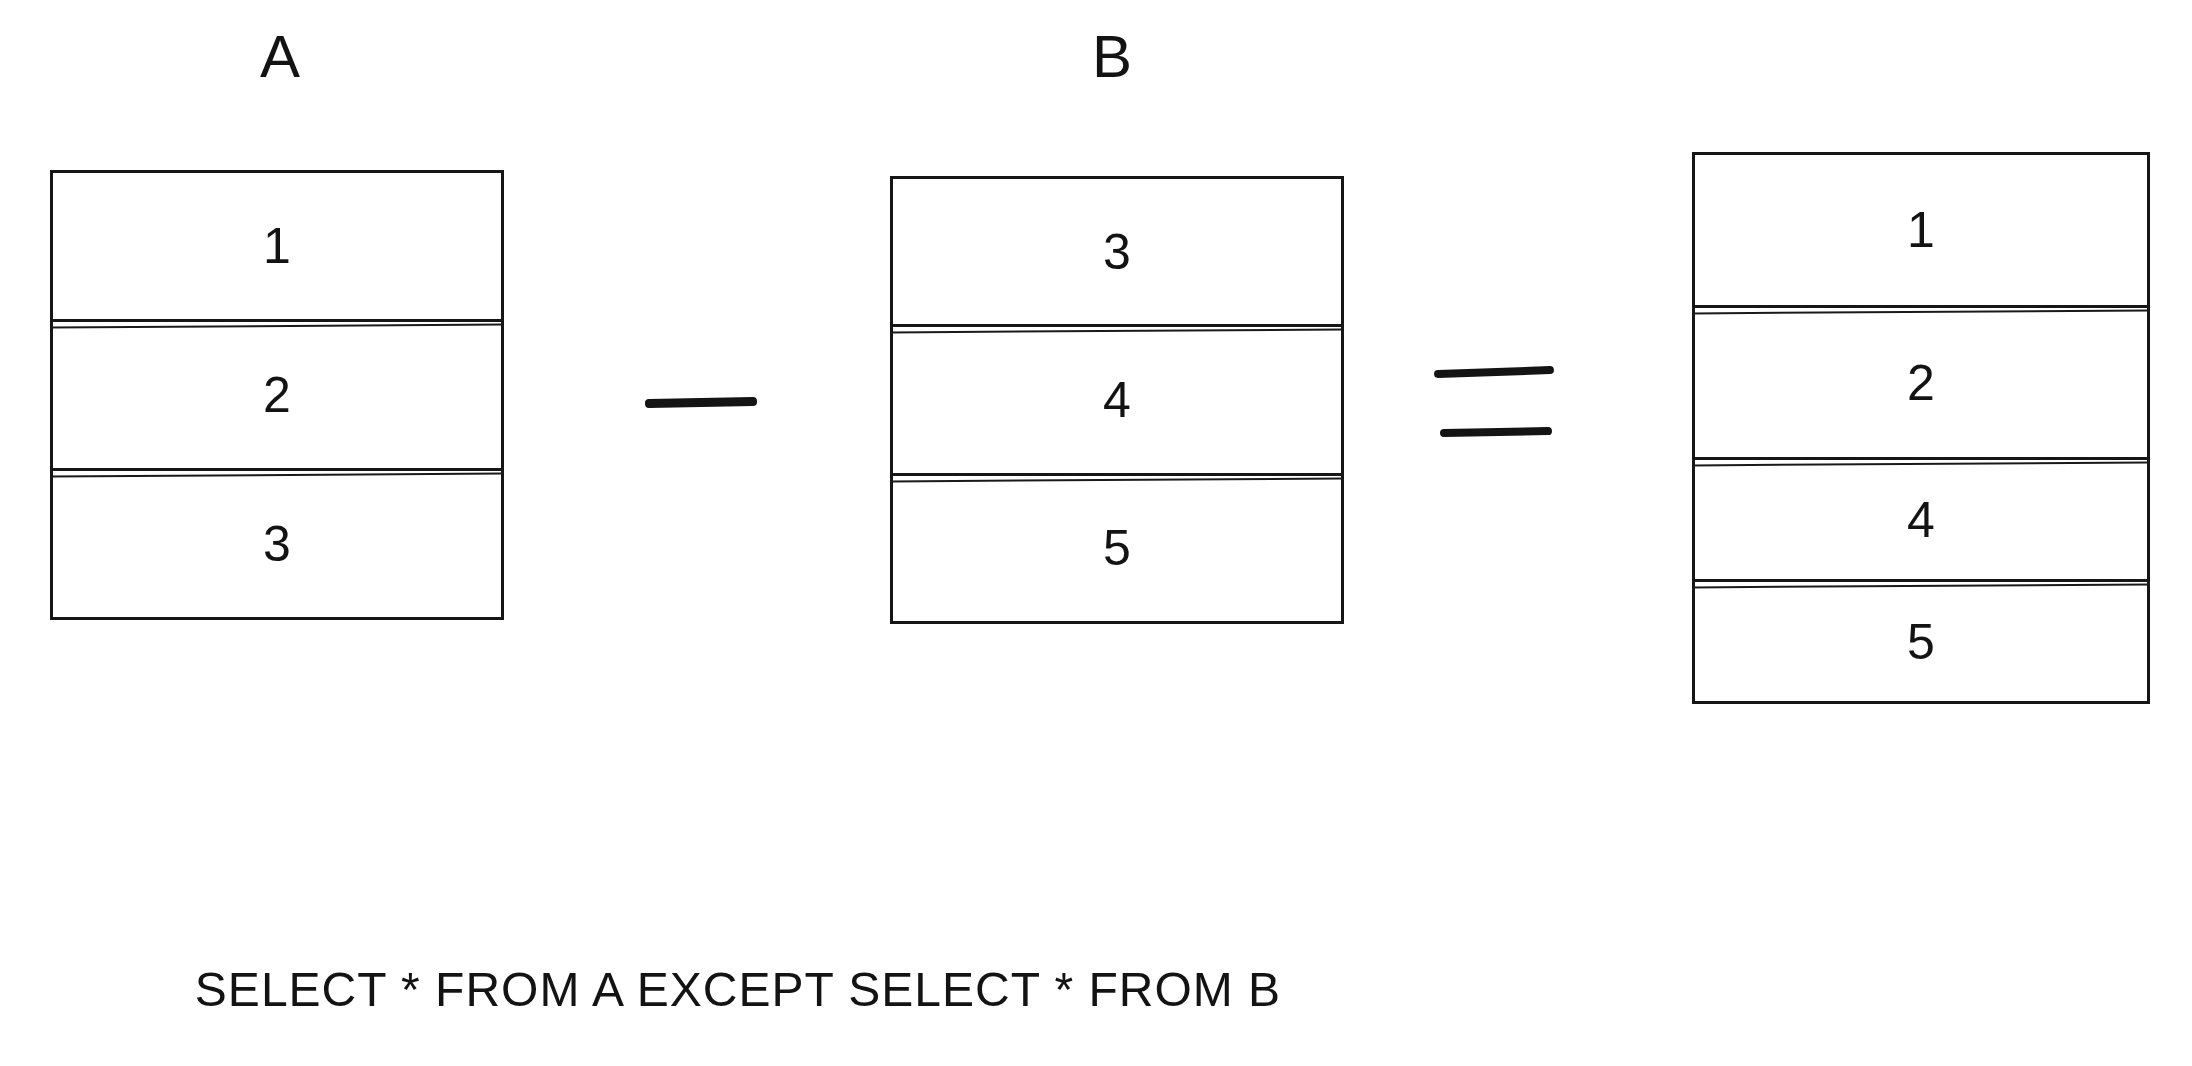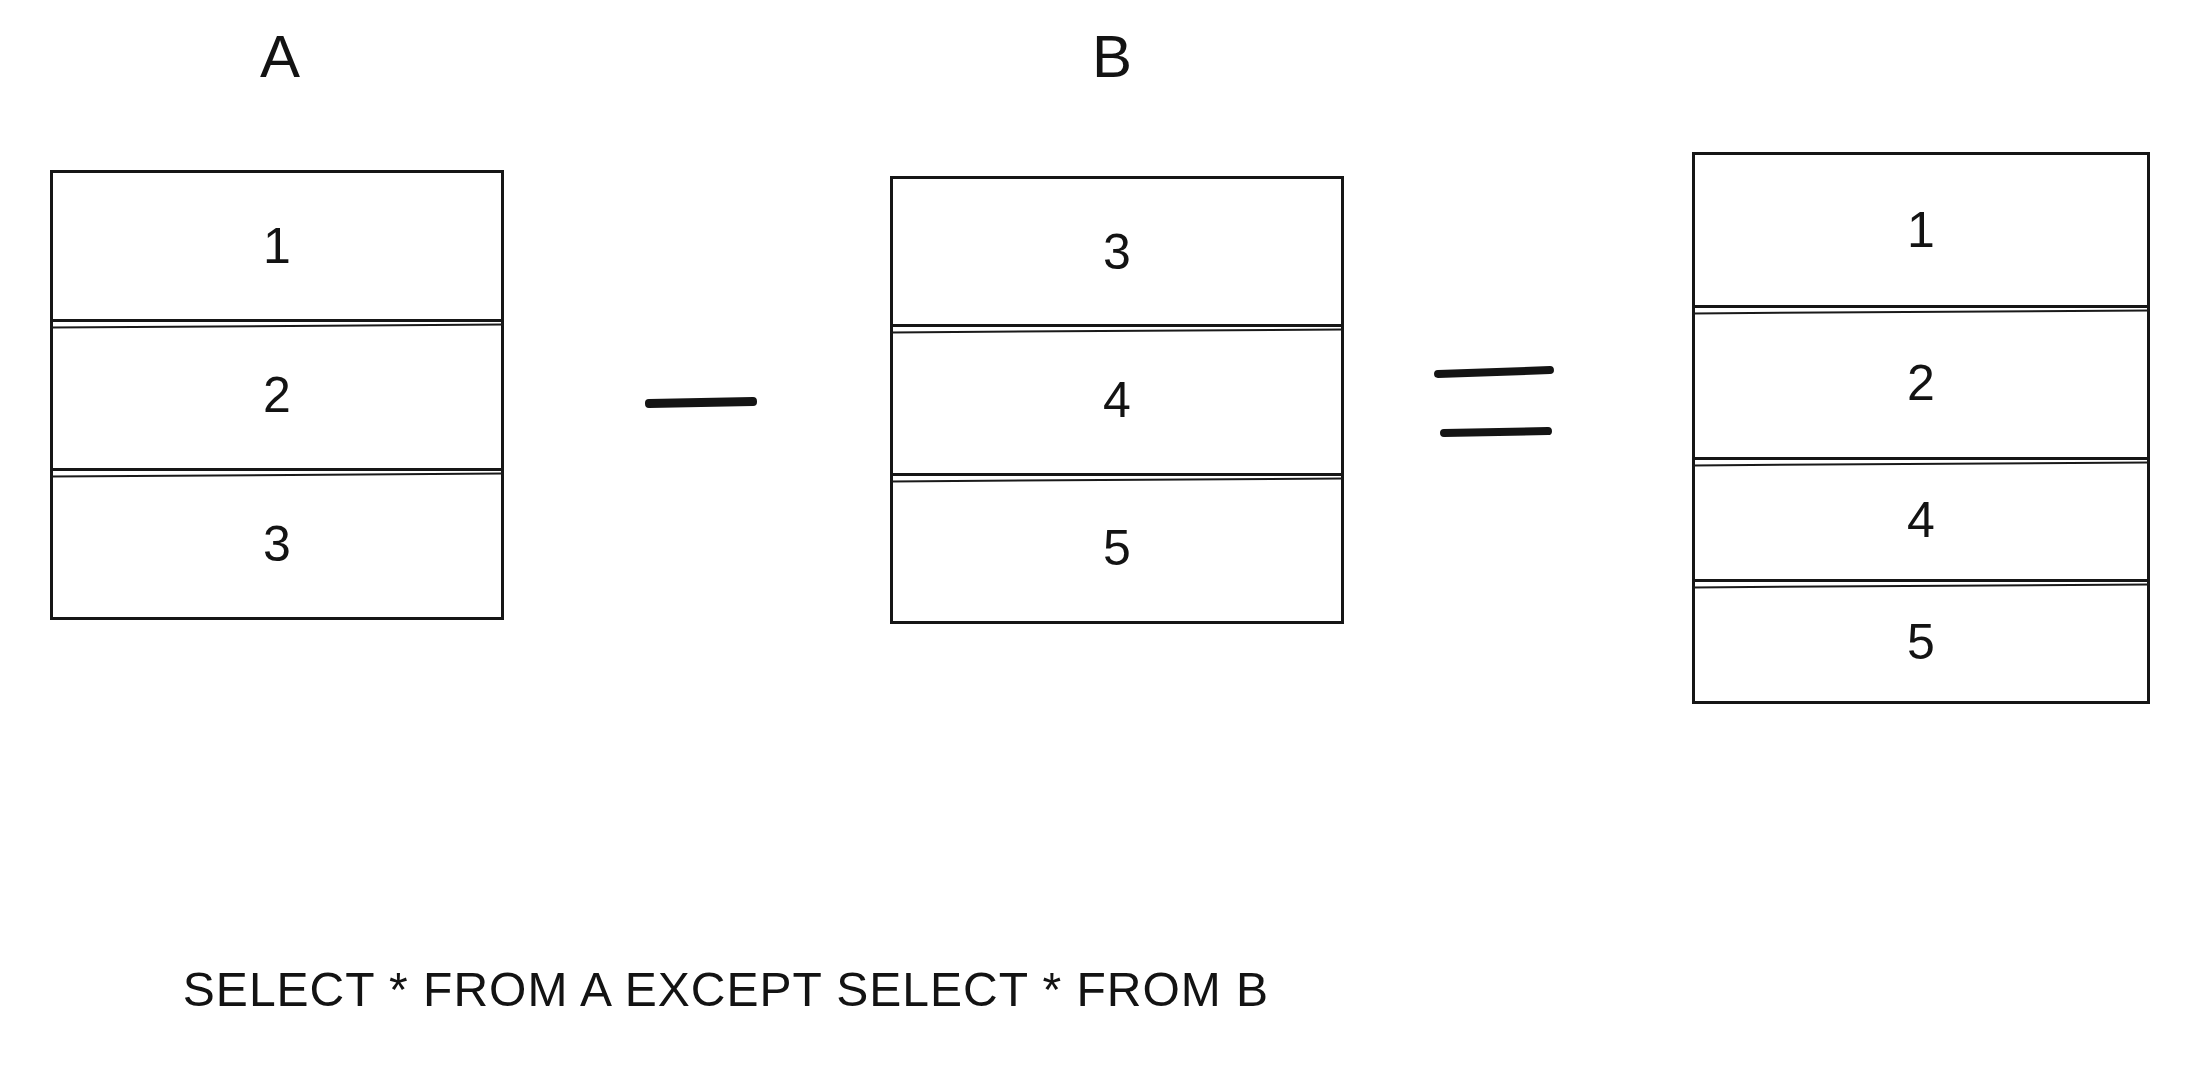--- a/index.html
+++ b/index.html
@@ -86,21 +86,21 @@
   }
   #equals-bottom {
     left: 1440px; top: 428px;
     width: 112px; height: 8px;
     transform: rotate(-1deg);
   }
 
   
   .caption {
     position: absolute;
-    left: 4px;
+    left: 16px;
     top: 962px;
     width: 2004px;
     text-align: center;
     font-size: 48px;
     color: #131313;
     letter-spacing: 1px;
   }
   .caption-inner { display: inline-block; transform: translateX(-280px); }
 </style>
 </head>

